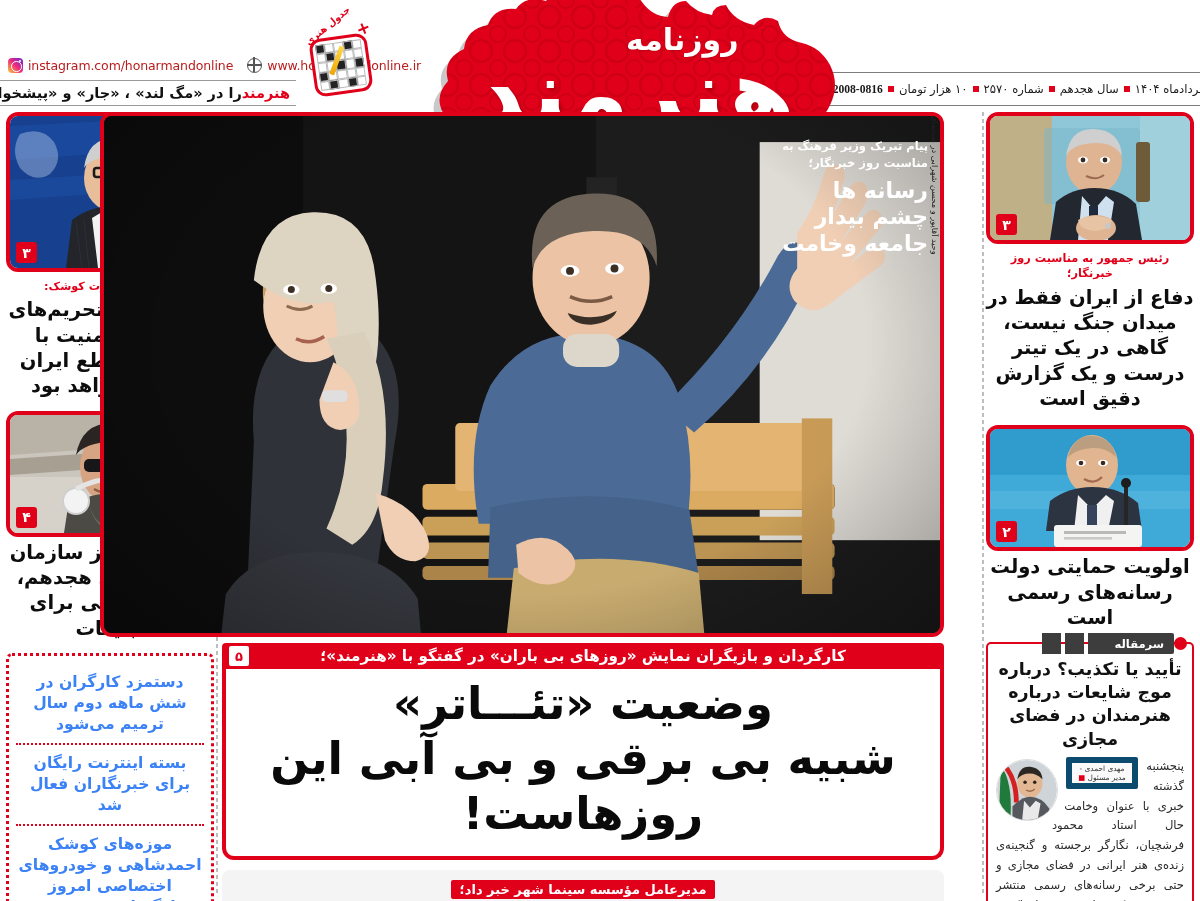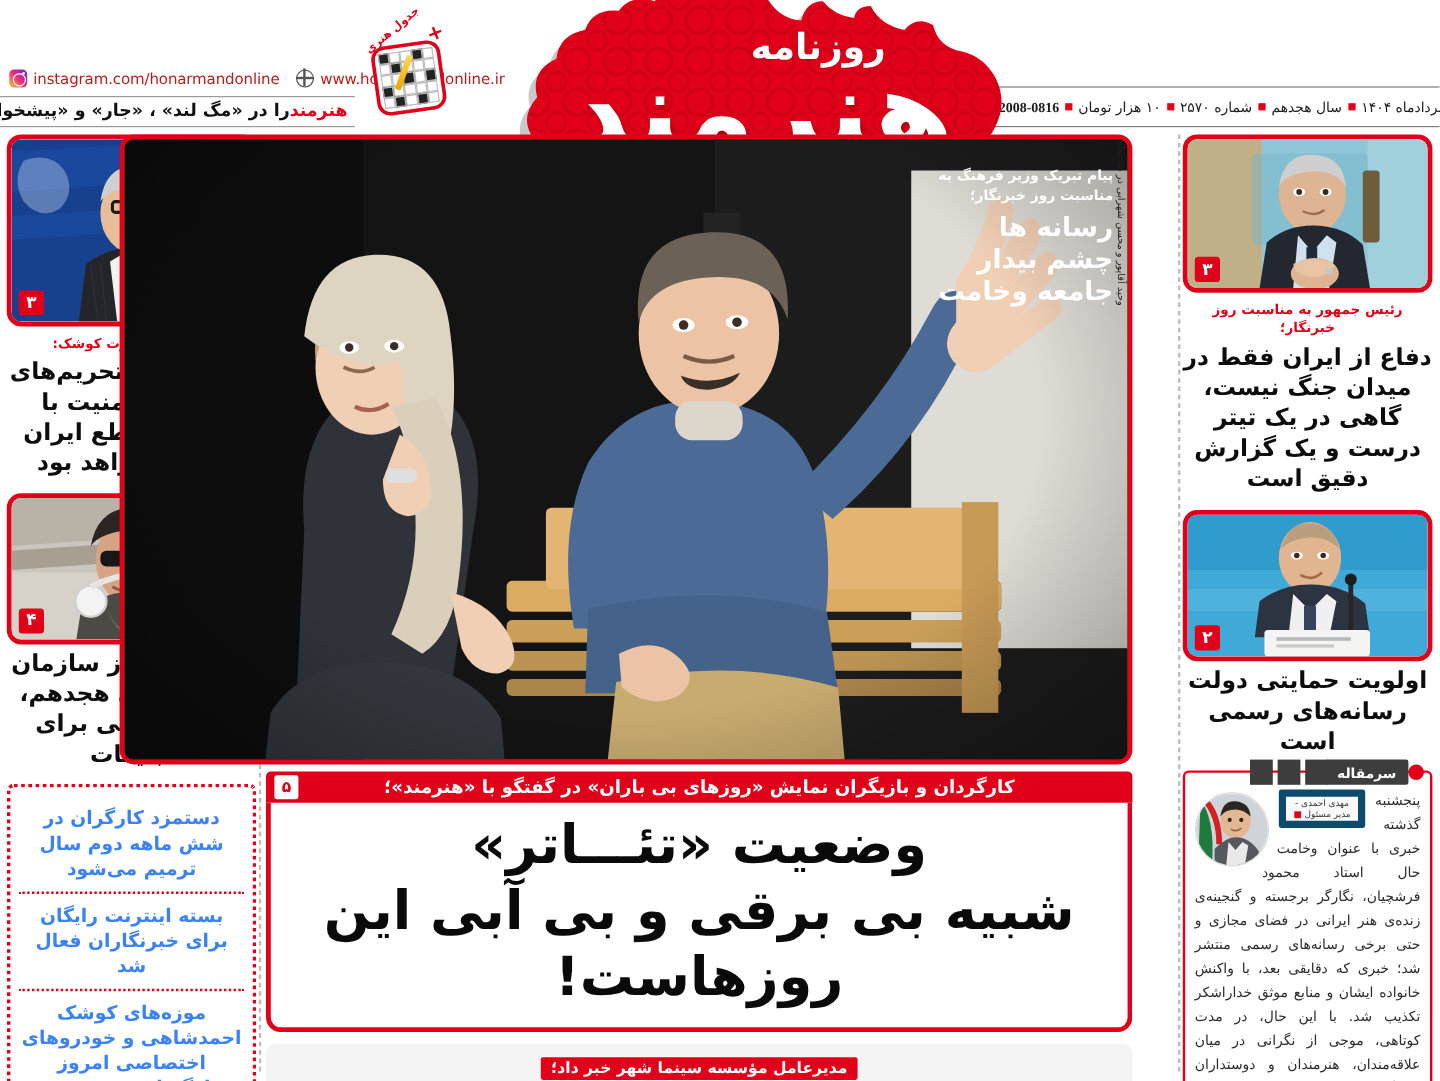--- a/index.html
+++ b/index.html
@@ -564,20 +564,21 @@
       <div class="headline-sm">اولویت حمایتی دولت رسانه‌های رسمی است</div>
     </div>
 
     <div class="editorial">
       <div class="ed-blocks">
         <i></i>
           <i></i>
           <i></i>
       </div>
       <div class="ed-tab">سرمقاله</div>
+      <div class="ed-title">تأیید یا تکذیب؟ درباره موج شایعات درباره هنرمندان در فضای مجازی</div>
       <div class="ed-avatar">
         <svg viewBox="0 0 62 62">
           <circle cx="31" cy="31" r="31" fill="#cfd4d9"></circle>
           <path d="M4 6 q12 16 10 52 l-12 0z" fill="#1f7a3c"></path>
           <path d="M6 4 q14 14 14 40" stroke="#d42020" stroke-width="5" fill="none"></path>
           <ellipse cx="34" cy="24" rx="13" ry="15" fill="#e2b894"></ellipse>
           <path d="M21 20 q2 -14 13 -13 q12 1 13 13 q-6 -6 -13 -6 q-9 0 -13 6z" fill="#2c2722"></path>
           <circle cx="29" cy="23" r="1.8" fill="#2f2218"></circle>
             <circle cx="39" cy="23" r="1.8" fill="#2f2218"></circle>
           <path d="M30 31 q5 3 9 -1" stroke="#9c6549" stroke-width="1.5" fill="none"></path>

